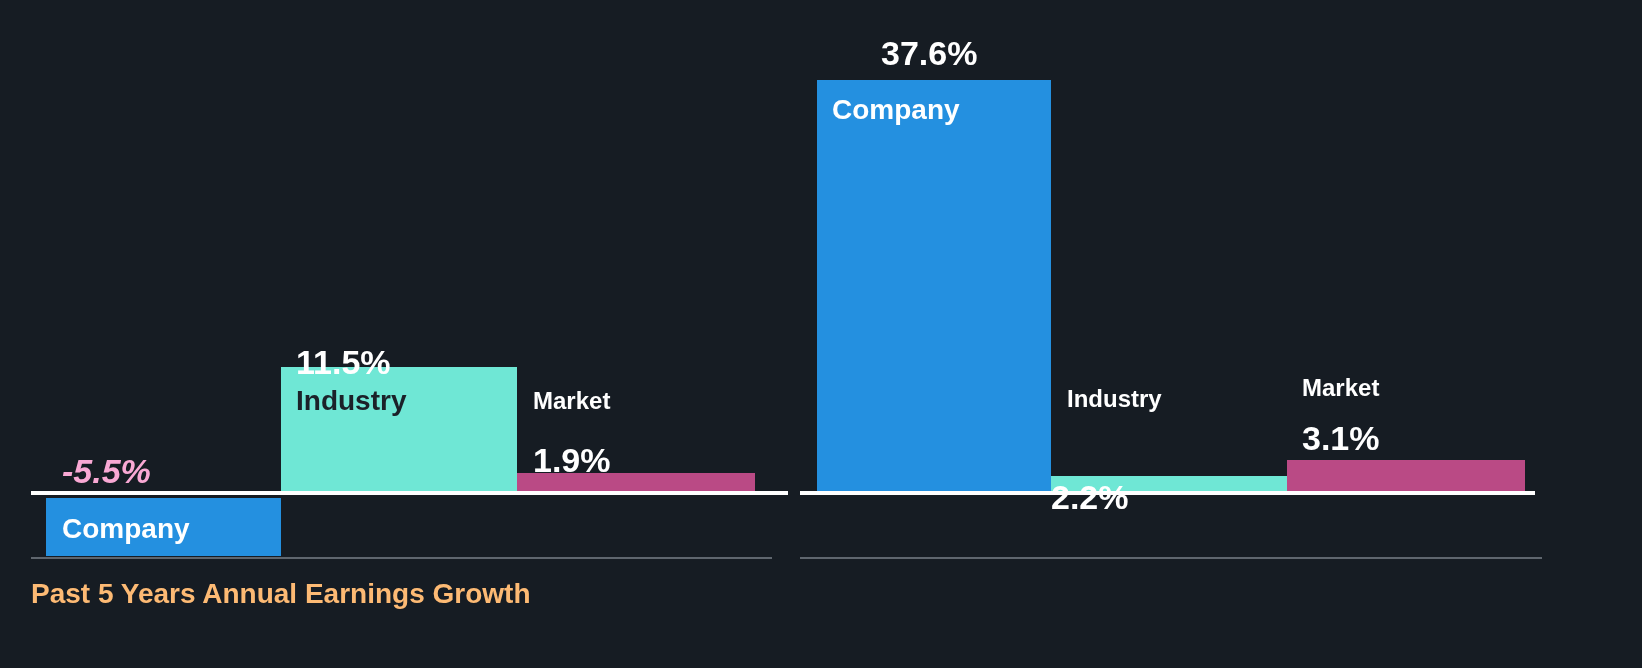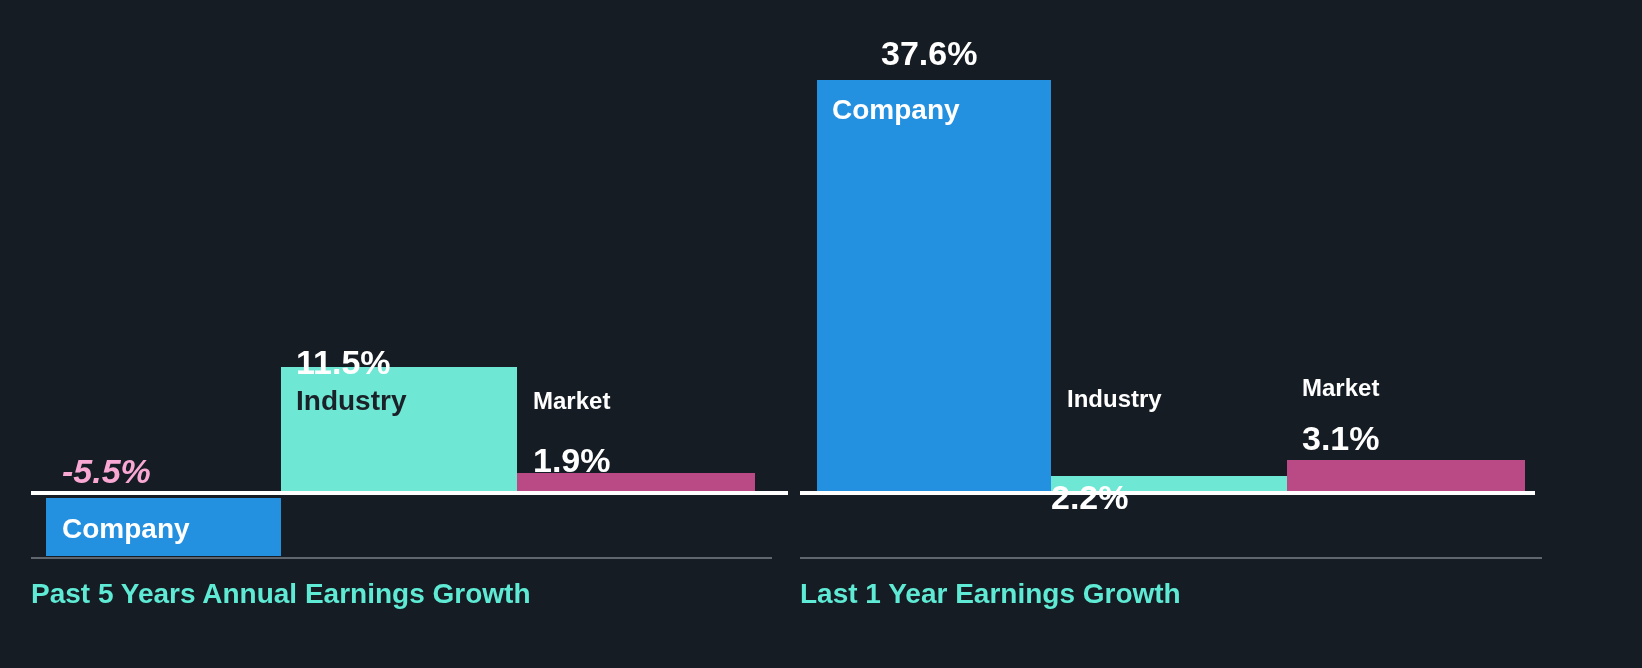--- a/index.html
+++ b/index.html
@@ -80,21 +80,21 @@
   }
   .value-label.negative { color: #f9a8d4; font-style: italic; }
 
   .panel-title {
     position: absolute;
     left: 31px;
     top: 580px;
     font-size: 28px;
     font-weight: bold;
     line-height: 1;
-    color: #5eead4;
+    color: #fdba74;
     white-space: nowrap;
   }
   #panel-right .panel-title { left: 0px; }
 </style>
 </head>
 <body>
 
 <div id="root">
 
   <div class="panel" id="panel-left">
@@ -129,16 +129,15 @@
     <div class="value-label" style="left:251px; top:433px;margin-top:47px;">2.2%</div>
 
     <div class="bar bar-market" style="left:487px; top:460px; width:238px; height:34px;"></div>
     <div class="outbar-label" style="left:502px; top:376px;">Market</div>
     <div class="value-label" style="left:502px; top:421px;">3.1%</div>
 
     <div class="zero-line" style="left:0px; top:491px; width:735px;"></div>
 
     <div class="axis-line" style="left:0px; top:557px; width:742px;"></div>
 
-    <div class="panel-title">Last 1 Year Earnings Growth</div>
   </div>
 
 </div>
 
 </body></html>

